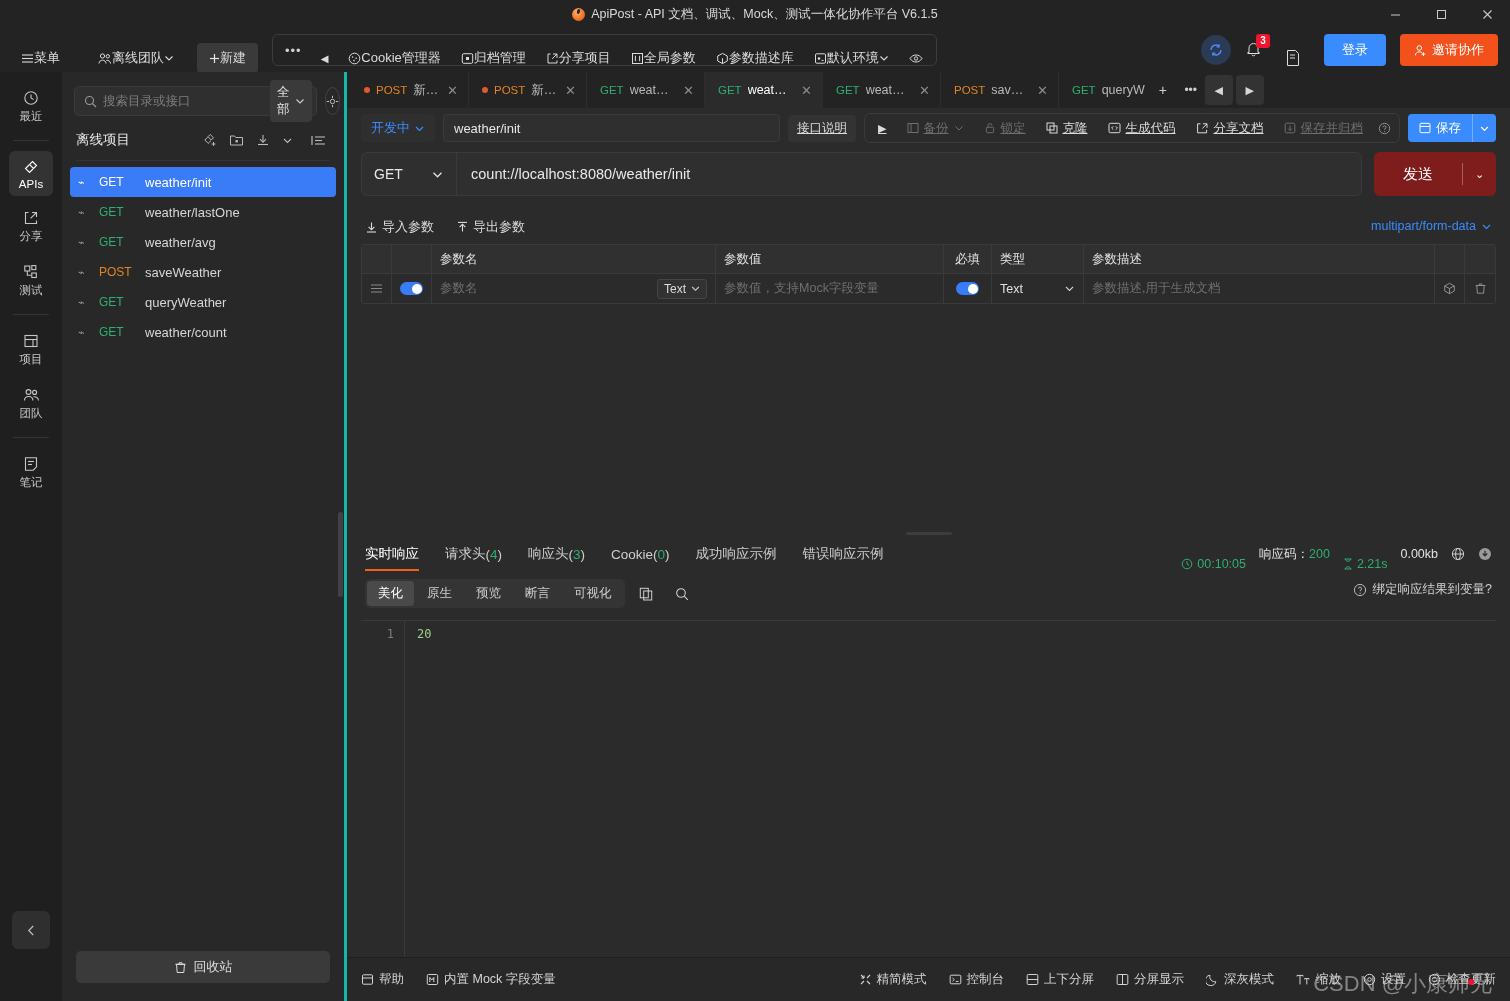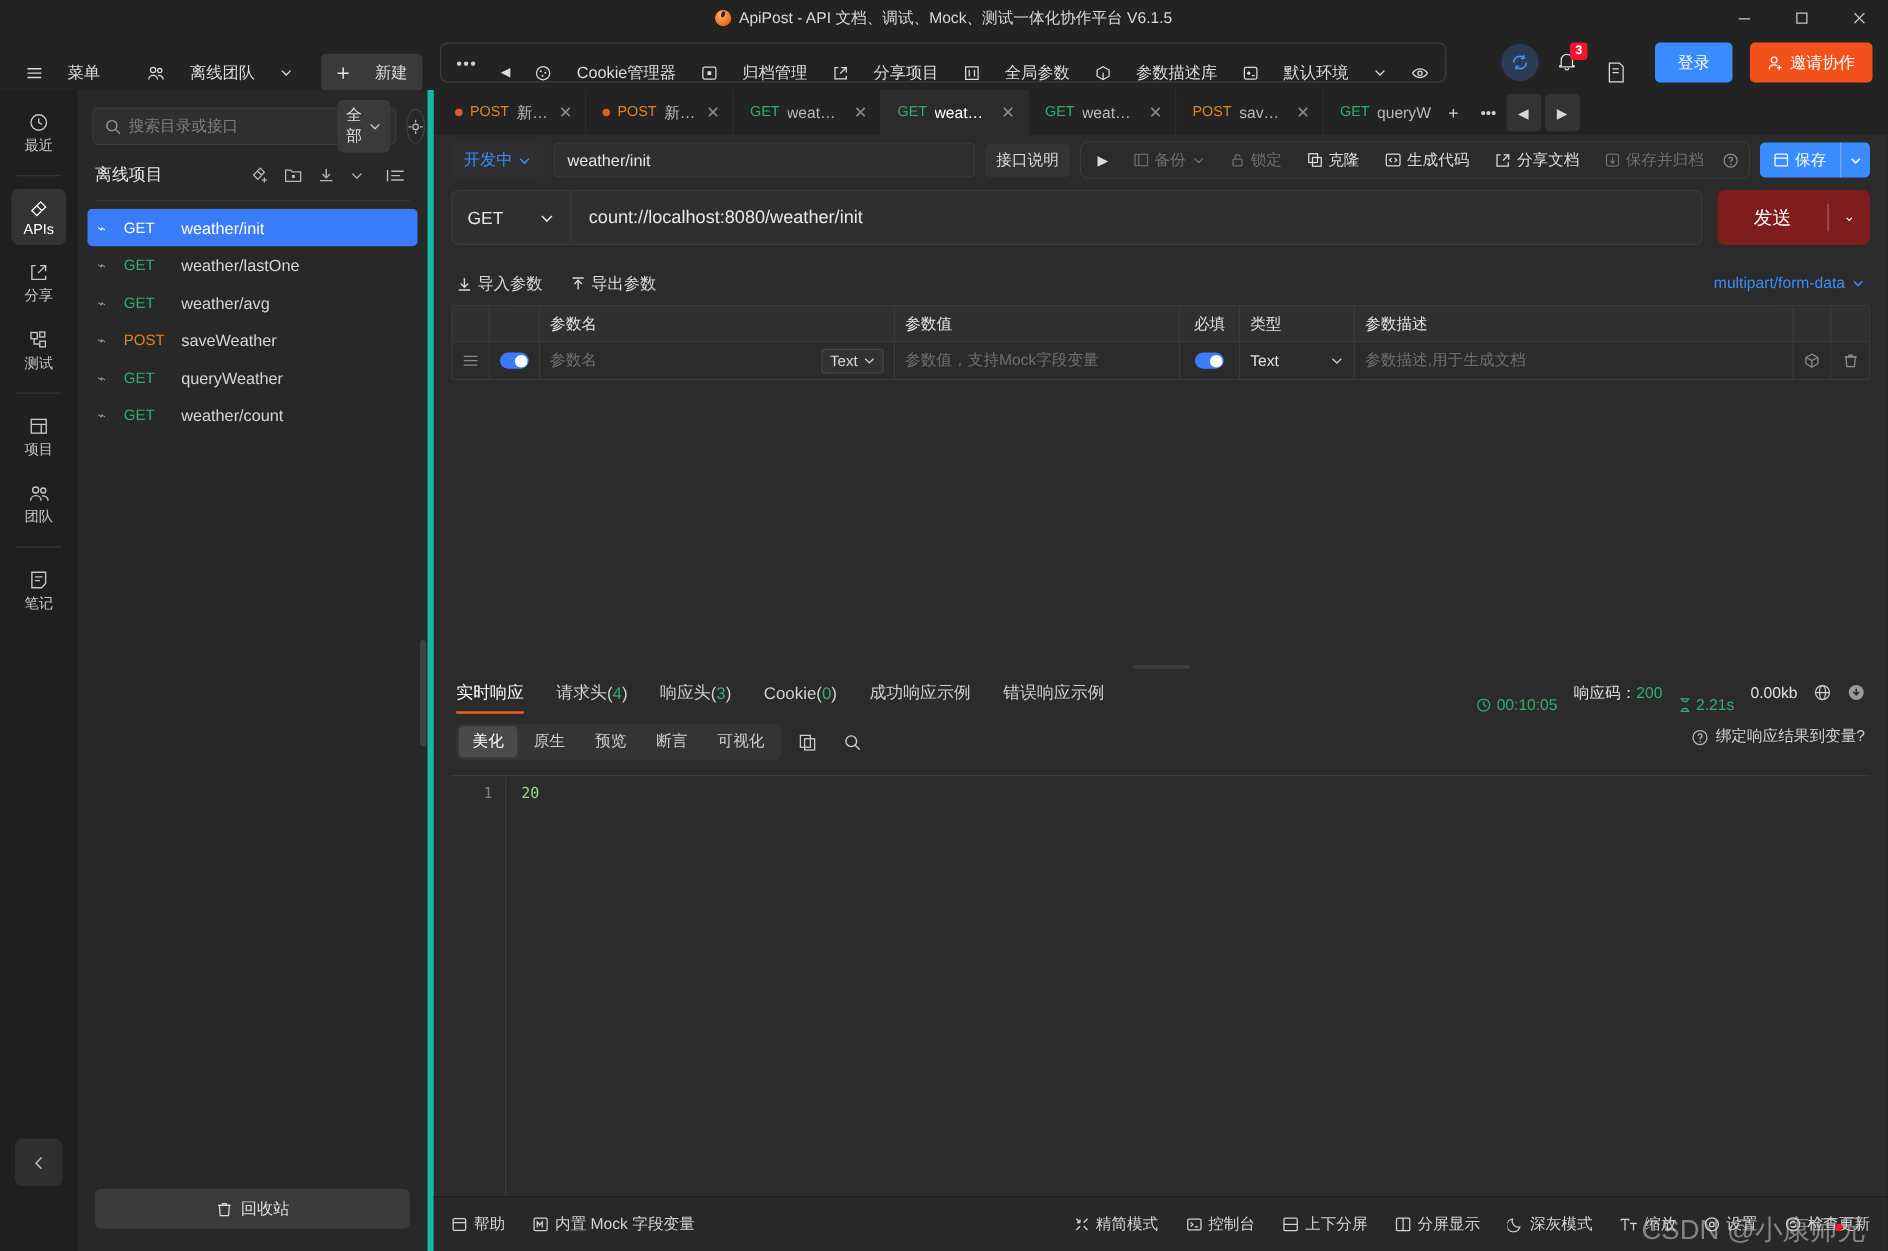--- a/index.html
+++ b/index.html
@@ -25,21 +25,21 @@
   .apipost-logo:after{content:"";position:absolute;left:5px;top:1px;width:3px;height:5px;background:#232323;border-radius:50%;transform:rotate(20deg);}
   .win-btns{ position:absolute; right:0; top:0; height:28px; display:flex; }
   .win-btn{ width:46px;height:28px; display:flex;align-items:center;justify-content:center;
     color:#c9c9c9; font-size:13px; }
 
   
   .toolbar{
     height:44px; background:#232323; display:flex; align-items:center;
     padding:0 12px; gap:6px; position:relative;
   }
-  .tb-item{ display:flex;align-items:center;gap:20px; padding:6px 9px; border-radius:4px;
+  .tb-item{ display:flex;align-items:center;gap:0; padding:6px 9px; border-radius:4px;
     color:#dcdcdc; font-size:13px; cursor:default; white-space:nowrap;margin-top:16px;}
   .tb-menu{ margin-right:14px;}
   .tb-team{ margin-right:8px;}
   .tb-new{ background:#3a3a3a; border-radius:4px; padding:6px 12px; }
   .tb-group{
     display:flex; align-items:center; gap:2px; border:1px solid #3c3c3c;
     border-radius:6px; padding:2px 4px; margin-left:8px; height:32px;
   }
   .tb-sep-dots{ padding:4px 8px; color:#cfcfcf; letter-spacing:1px;}
   .spacer{ flex:1; }
@@ -80,21 +80,21 @@
   .rail-div{ width:36px;height:1px;background:#343434; margin:4px 0 10px;}
   .rail-collapse{
     position:absolute; bottom:52px; left:12px; width:38px;height:38px;
     background:#2f2f2f; border-radius:6px; display:flex;align-items:center;justify-content:center;
     color:#bdbdbd; font-size:14px;
   }
 
   
   .sidebar{
     width:285px; background:#282828; flex:none; display:flex; flex-direction:column;
-    border-right:5px solid #14b8a6; position:relative;
+    border-right:3px solid #14b8a6; position:relative;
   }
   .sb-search-row{ display:flex; align-items:center; gap:8px; padding:14px 12px 10px;}
   .sb-search{
     flex:1; height:30px; background:#2f2f2f; border:1px solid #3b3b3b; border-radius:5px;
     display:flex; align-items:center; padding:0 4px 0 9px; gap:6px;
   }
   .sb-search input{
     flex:1; background:transparent;border:none;outline:none;color:#d8d8d8;font-size:12.5px;
     font-family:inherit;
   }
@@ -175,21 +175,21 @@
     display:flex;align-items:center;gap:4px; color:#3a8bfd; font-size:13px;
     padding:5px 10px; border-radius:4px; background:#2f2f2f;
   }
   .name-input{
     flex:1; height:28px; background:#2f2f2f; border:1px solid #3a3a3a; border-radius:4px;
     display:flex;align-items:center; padding:0 10px; font-size:13px; color:#e6e6e6;
     min-width:60px;
   }
   .hd-btn{
     display:flex;align-items:center;gap:5px; padding:5px 9px; border-radius:4px;
-    font-size:12.5px; color:#dcdcdc; white-space:nowrap;
+    font-size:12.5px; color:#dcdcdc; white-space:nowrap;text-decoration:underline;
   }
   .hd-btn.plain{ background:#333333;}
   .hd-group{
     display:flex;align-items:center;gap:2px; border:1px solid #3a3a3a; border-radius:6px;
     padding:1px 4px; height:30px;
   }
   .hd-btn.dim{ color:#6e6e6e;}
   .btn-save{
     background:#3a8bfd;color:#fff;border-radius:4px; display:flex;align-items:center;
     font-size:12.5px; height:28px; overflow:hidden;

